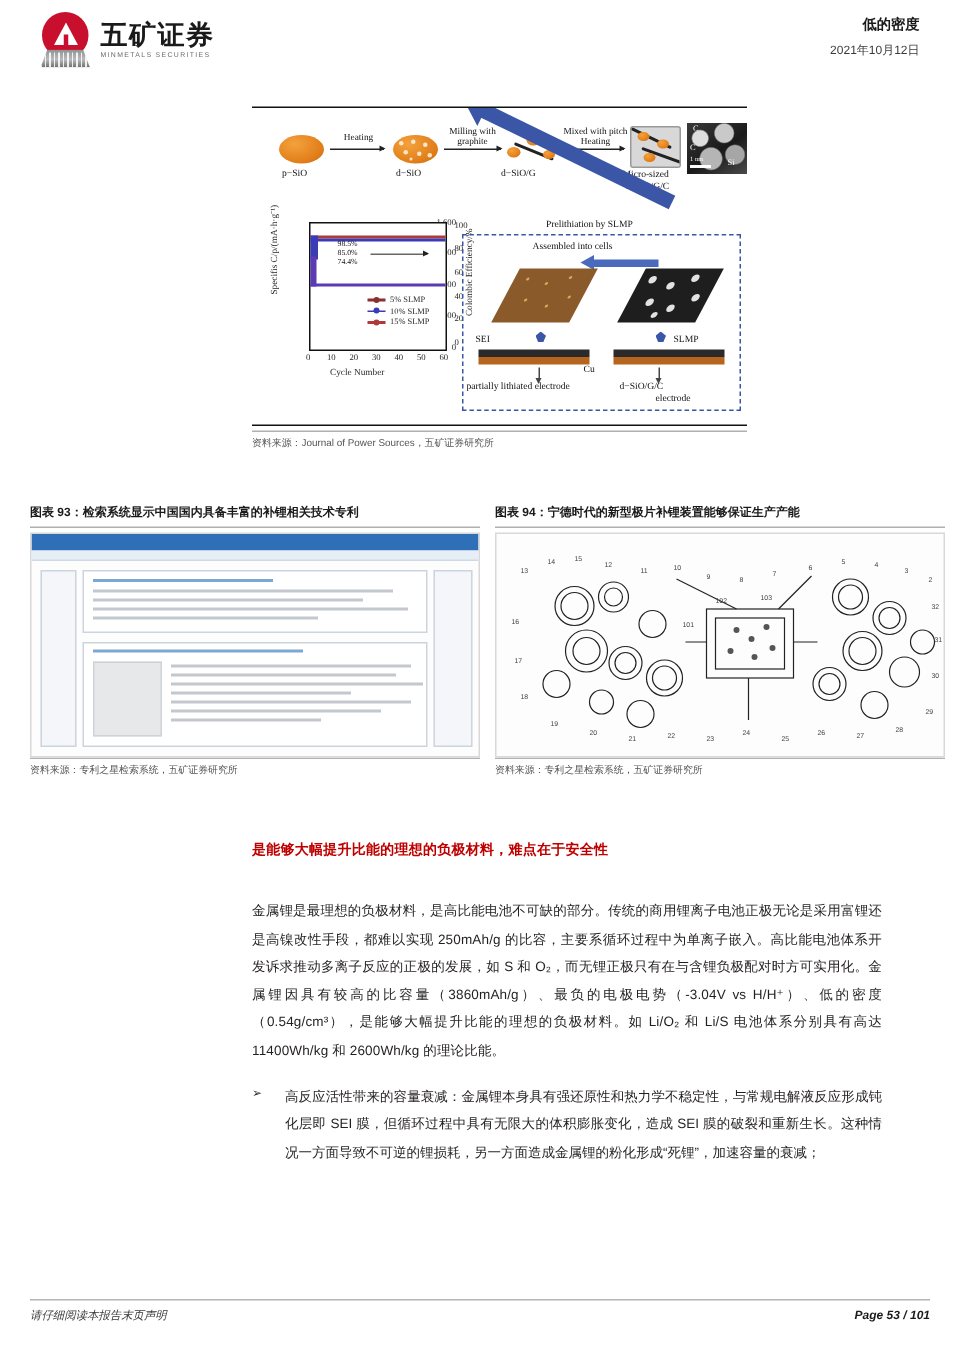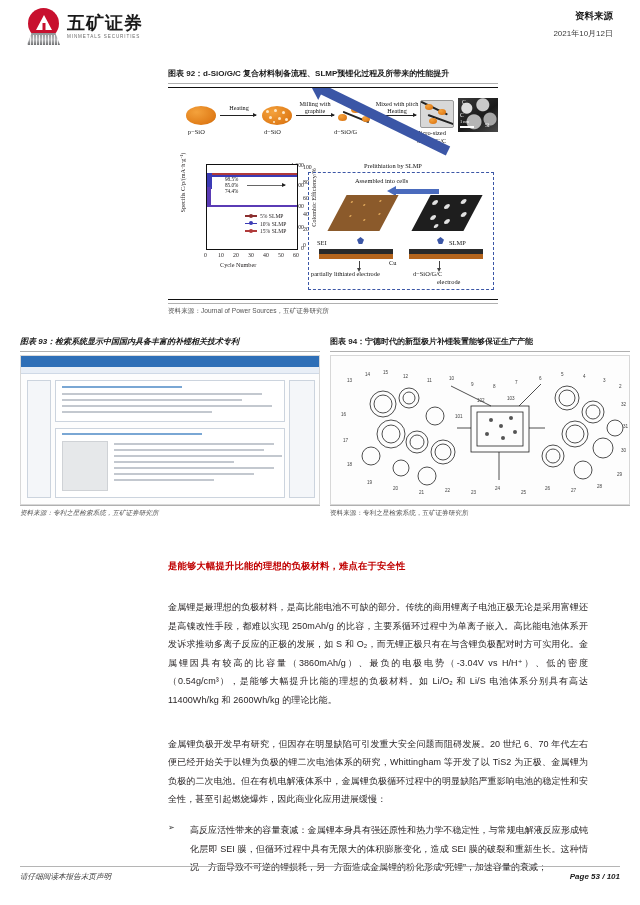--- a/index.html
+++ b/index.html
@@ -140,21 +140,21 @@
     content: ""; position: absolute; left: -8px; top: -3px;
     border-right: 9px solid #4a6bbd; border-top: 5.5px solid transparent; border-bottom: 5.5px solid transparent;
   }
   .updiamond {
     position: absolute; width: 7px; height: 7px; background: #3b56a6;
     clip-path: polygon(50% 0%, 100% 40%, 75% 100%, 25% 100%, 0% 40%);
   }
   .fig92-src { width: 330px; margin-top: 3px; }
 
   
-  .fig93 { position: absolute; left: 20px; top: 336px; width: 300px; font-style: italic; }
+  .fig93 { position: absolute; left: 20px; top: 336px; width: 300px; }
   .fig94 { position: absolute; left: 330px; top: 336px; width: 300px; }
   .fig-img {
     position: relative; width: 300px; height: 150px; margin-top: 3px;
     background: #fdfdfd; border: 1px solid #d8d8d8; overflow: hidden;
   }
   .pat-topbar { position: absolute; left: 0; top: 0; width: 100%; height: 11px; background: #2e6fb7; }
   .pat-subbar { position: absolute; left: 0; top: 11px; width: 100%; height: 7px; background: #e8eef6; border-bottom: 1px solid #cfd9e6; }
   .pat-panel { position: absolute; background: #fff; border: 1px solid #ccd4de; }
   .pat-line { position: absolute; background: #c3c8cf; height: 1.6px; }
   .pat-thumb { position: absolute; background: #e6e8ea; border: 1px solid #cfd2d6; }
@@ -194,27 +194,26 @@
       <div class="logo-mark">
         <div class="logo-circ"></div>
         <div class="logo-base"></div>
       </div>
       <div class="logo-text">
         <div class="logo-cn">五矿证券</div>
         <div class="logo-en">MINMETALS SECURITIES</div>
       </div>
     </div>
     <div class="header-right">
-      <div class="hdr-cat">资料来源</div>
+      <div class="hdr-cat">低的密度</div>
       <div class="hdr-date">2021年10月12日</div>
     </div>
   </div>
 
   <div class="fig92">
-    <div class="fig-title">图表 92：d-SiO/G/C 复合材料制备流程、SLMP预锂化过程及所带来的性能提升</div>
 
     <div class="fig92-body">
 
       <div class="flow">
         <div class="blob-orange" style="left:14px; top:8px; width:30px; height:19px;"></div>
         <div class="fl-lbl" style="left:16px; top:30px;">p−SiO</div>
 
         <div class="arrowline" style="left:48px; top:17px; width:36px;"></div>
         <div class="fl-arrowlbl" style="left:48px; top:6px; width:38px;">Heating</div>
 
@@ -485,21 +484,20 @@
             <circle cx="184" cy="76" r="2"></circle>
         </g>
       </svg>
     </div>
     <div class="fig-src">资料来源：专利之星检索系统，五矿证券研究所</div>
   </div>
 
   <div class="content">
     <div class="h-red">是能够大幅提升比能的理想的负极材料，难点在于安全性</div>
     <p class="body">金属锂是最理想的负极材料，是高比能电池不可缺的部分。传统的商用锂离子电池正极无论是采用富锂还是高镍改性手段，都难以实现 250mAh/g 的比容，主要系循环过程中为单离子嵌入。高比能电池体系开发诉求推动多离子反应的正极的发展，如 S 和 O₂，而无锂正极只有在与含锂负极配对时方可实用化。金属锂因具有较高的比容量（3860mAh/g）、最负的电极电势（-3.04V vs H/H⁺）、低的密度（0.54g/cm³），是能够大幅提升比能的理想的负极材料。如 Li/O₂ 和 Li/S 电池体系分别具有高达 11400Wh/kg 和 2600Wh/kg 的理论比能。</p>
-    <p class="body">金属锂负极开发早有研究，但因存在明显缺陷可引发重大安全问题而阻碍发展。20 世纪 6、70 年代左右便已经开始关于以锂为负极的锂二次电池体系的研究，Whittingham 等开发了以 TiS2 为正极、金属锂为负极的二次电池。但在有机电解液体系中，金属锂负极循环过程中的明显缺陷严重影响电池的稳定性和安全性，甚至引起燃烧爆炸，因此商业化应用进展缓慢：</p>
     <div class="bullet">
       <div class="bullet-mark">➢</div>
       <div class="bullet-txt">高反应活性带来的容量衰减：金属锂本身具有强还原性和热力学不稳定性，与常规电解液反应形成钝化层即 SEI 膜，但循环过程中具有无限大的体积膨胀变化，造成 SEI 膜的破裂和重新生长。这种情况一方面导致不可逆的锂损耗，另一方面造成金属锂的粉化形成“死锂”，加速容量的衰减；</div>
     </div>
   </div>
 
   <div class="footer">
     <div class="f-left">请仔细阅读本报告末页声明</div>
     <div class="f-right">Page  53 / 101</div>
   </div>

